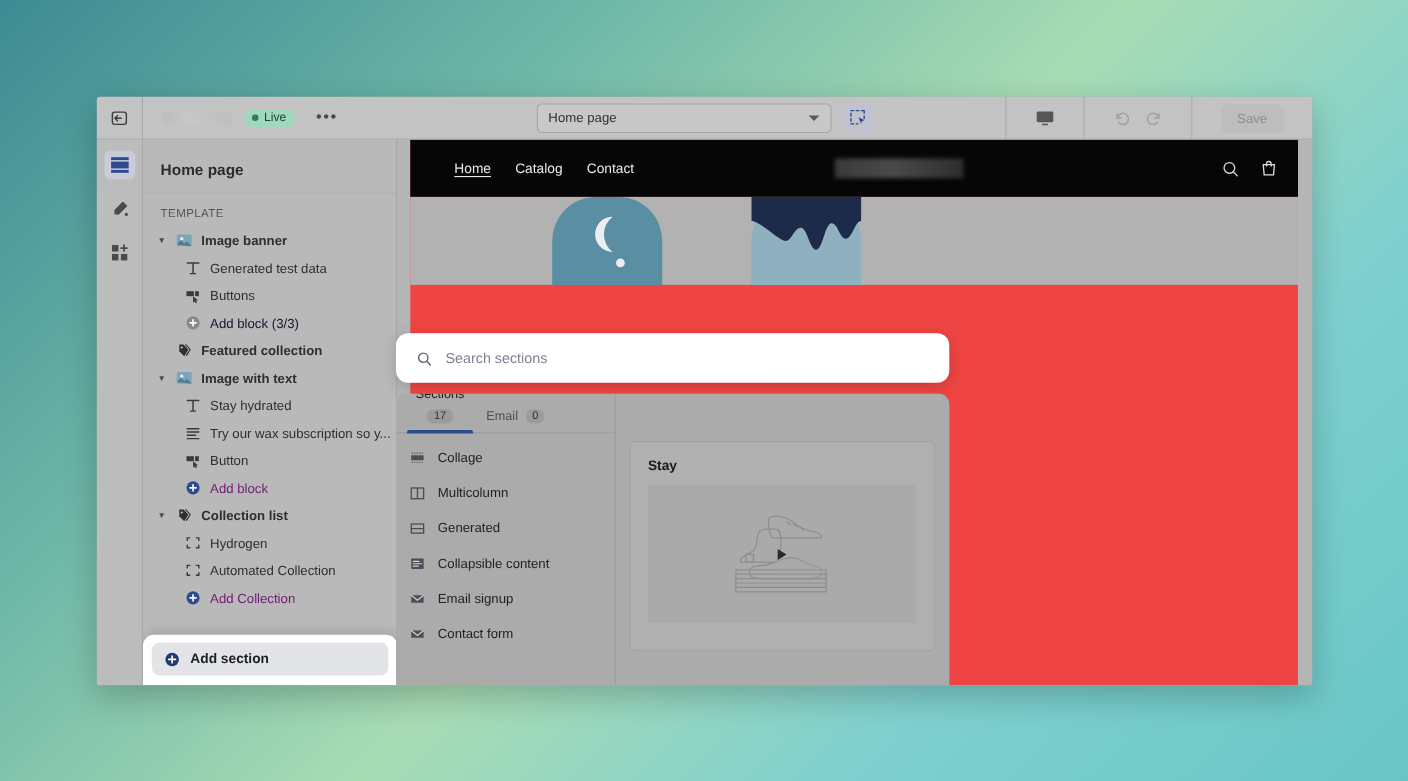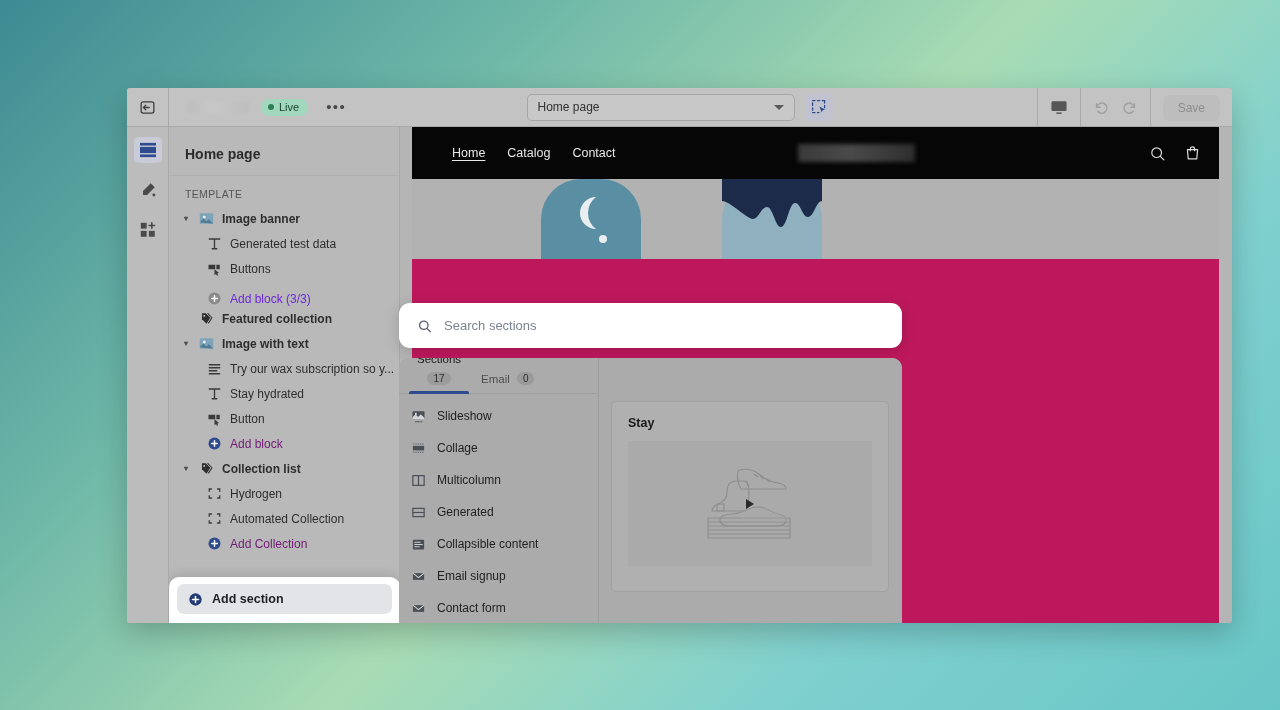--- a/index.html
+++ b/index.html
@@ -15,21 +15,20 @@
 
   
   #app-window {
     position: absolute;
     left: 88px; top: 88px;
     width: 1105px; height: 535px;
     background: #b5b5b5;
     border-radius: 3px;
     box-shadow: 0 10px 30px rgba(0,0,0,0.22);
     overflow: hidden;
-    margin-left: 39px;
   }
 
   
   #topbar {
     position: absolute; left:0; top:0;
     width: 100%; height: 39px;
     background: #c3c3c3;
     border-bottom: 1px solid #a9a9a9;
     display: flex; align-items: center;
   }
@@ -80,21 +79,21 @@
     background: #c0c3cf;
     border-radius: 5px;
     display: flex; align-items: center; justify-content: center;
   }
   .topbar-right {
     position: absolute; right: 0; top: 0; height: 39px;
     display: flex; align-items: center;
   }
   .tb-group {
     height: 39px; display: flex; align-items: center;
-    padding: 0 12px;
+    padding: 0 26px;
     border-left: 1px solid #a9a9a9;
   }
   .monitor-icon { width: 18px; height: 16px; }
   .undo-redo { display: flex; gap: 11px; align-items: center; }
   .save-btn {
     background: #bdbdbd; color: #8c8c8c;
     border: none; border-radius: 6px;
     font-size: 12px; padding: 6px 15px;
     font-family: inherit;
   }
@@ -136,21 +135,21 @@
     display: flex; align-items: center; gap: 8px;
     height: 25px; padding-left: 12px;
     font-size: 12px; color: #2e2e2e;
   }
   .sb-row .twisty {
     width: 10px; text-align: center; font-size: 8px; color: #4e4e4e;
   }
   .sb-row.section { font-weight: bold; }
   .sb-row.block { padding-left: 38px; }
   .sb-row.add { padding-left: 38px; color: #701a75; }
-  .sb-row.add.disabled { color: #6d28d9; align-items: flex-end; }
+  .sb-row.add.disabled { color: #0f172a; }
   .sb-label { overflow: hidden; white-space: nowrap; text-overflow: ellipsis; }
   .ic { width: 15px; height: 15px; flex: 0 0 15px; display:inline-flex; align-items:center; justify-content:center; }
 
   #add-section-wrap {
     position: absolute; left: 0; bottom: 0; width: 231px;
     background: #ffffff;
     border-top-right-radius: 10px; border-top-left-radius: 10px;
     padding: 7px 8px 9px 8px;
     box-shadow: 0 -3px 10px rgba(0,0,0,0.10);
   }
@@ -166,21 +165,21 @@
   #preview {
     position: absolute; left: 273px; top: 39px;
     right: 0; bottom: 0;
     background: #b5b5b5;
     padding: 0 22px 0 12px;
     overflow: hidden;
   }
   #site {
     position: absolute; left: 12px; top: 0;
     width: 807px; height: 100%;
-    background: #be185d;
+    background: #ef4444;
   }
   #site-header {
     height: 52px; background: #060606;
     display: flex; align-items: center;
     padding: 0 18px 0 40px; gap: 22px;
   }
   .nav-link { font-size: 12.5px; color: #e8e8e8; }
   .nav-link.active { text-decoration: underline; text-underline-offset: 3px; }
   .logo-blur {
     width: 117px; height: 18px;
@@ -438,32 +437,32 @@
               <rect x="1" y="3" width="18" height="14" rx="1.5" fill="#7fa3b8"></rect>
               <circle cx="7" cy="8" r="2" fill="#e7eef3"></circle>
               <path d="M1 15l5-5 4 4 3-3 6 6z" fill="#4e7a92"></path>
             </svg>
           </span>
           <span class="sb-label">Image with text</span>
         </div>
         <div class="sb-row block">
           <span class="ic" style="color:#3a3a3a">
             <svg width="15" height="15" viewBox="0 0 20 20">
+              <path d="M3 4h14M10 4v13M7 17h6" stroke="#3a3a3a" stroke-width="1.8" fill="none" stroke-linecap="round"></path>
+            </svg>
+          </span>
+          <span class="sb-label">Stay hydrated</span>
+        </div>
+        <div class="sb-row block">
+          <span class="ic" style="color:#3a3a3a">
+            <svg width="15" height="15" viewBox="0 0 20 20">
               <path d="M3 5h14M3 9h14M3 13h10M3 17h14" stroke="#3a3a3a" stroke-width="1.7" stroke-linecap="round"></path>
             </svg>
           </span>
           <span class="sb-label">Try our wax subscription so y...</span>
-        </div>
-        <div class="sb-row block">
-          <span class="ic" style="color:#3a3a3a">
-            <svg width="15" height="15" viewBox="0 0 20 20">
-              <path d="M3 4h14M10 4v13M7 17h6" stroke="#3a3a3a" stroke-width="1.8" fill="none" stroke-linecap="round"></path>
-            </svg>
-          </span>
-          <span class="sb-label">Stay hydrated</span>
         </div>
         <div class="sb-row block">
           <span class="ic" style="color:#3a3a3a">
             <svg width="15" height="15" viewBox="0 0 20 20">
               <rect x="2" y="5" width="9" height="6" fill="#3a3a3a"></rect>
               <rect x="12.5" y="5" width="4.5" height="6" fill="#3a3a3a"></rect>
               <path d="M10 11l6 5-2.4.6 1.2 2.3-1.6.8-1.2-2.3L10 19z" fill="#3a3a3a"></path>
             </svg>
           </span>
           <span class="sb-label">Button</span>
@@ -587,31 +586,20 @@
             </div>
             <div class="tab">
               <span>Email</span>
               <span class="tab-count">0</span>
             </div>
           </div>
         <div id="section-list">
             <div class="sec-item">
               <span class="ic">
                 <svg width="15" height="15" viewBox="0 0 20 20">
-                  <rect x="2" y="3" width="16" height="11" rx="1.2" fill="#4a4f57"></rect>
-                  <path d="M2 11l4-4 3.5 3.5L13 7l5 5v2H2z" fill="#d4d6da"></path>
-                  <circle cx="6.5" cy="6.5" r="1.4" fill="#d4d6da"></circle>
-                  <path d="M6 17h1.5M9 17h2M13 17h1.5" stroke="#4a4f57" stroke-width="1.5" stroke-linecap="round"></path>
-                </svg>
-              </span>
-              <span>Slideshow</span>
-            </div>
-            <div class="sec-item">
-              <span class="ic">
-                <svg width="15" height="15" viewBox="0 0 20 20">
                   <path d="M3 4h1.5M6 4h1.5M9 4h1.5M12 4h1.5M15 4h1.5" stroke="#4a4f57" stroke-width="1.4"></path>
                   <rect x="2.5" y="6.5" width="15" height="6" fill="#4a4f57"></rect>
                   <path d="M3 15h1.5M6 15h1.5M9 15h1.5M12 15h1.5M15 15h1.5" stroke="#4a4f57" stroke-width="1.4"></path>
                 </svg>
               </span>
               <span>Collage</span>
             </div>
             <div class="sec-item">
               <span class="ic">
                 <svg width="15" height="15" viewBox="0 0 20 20">

